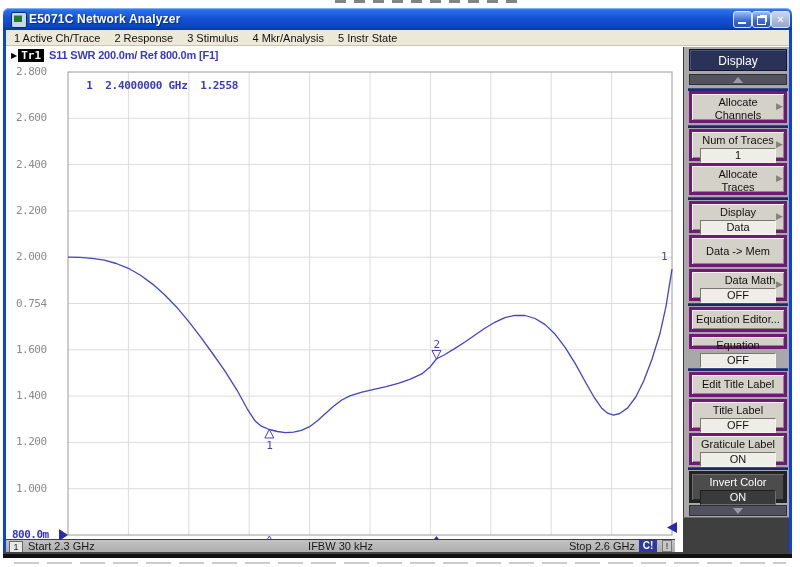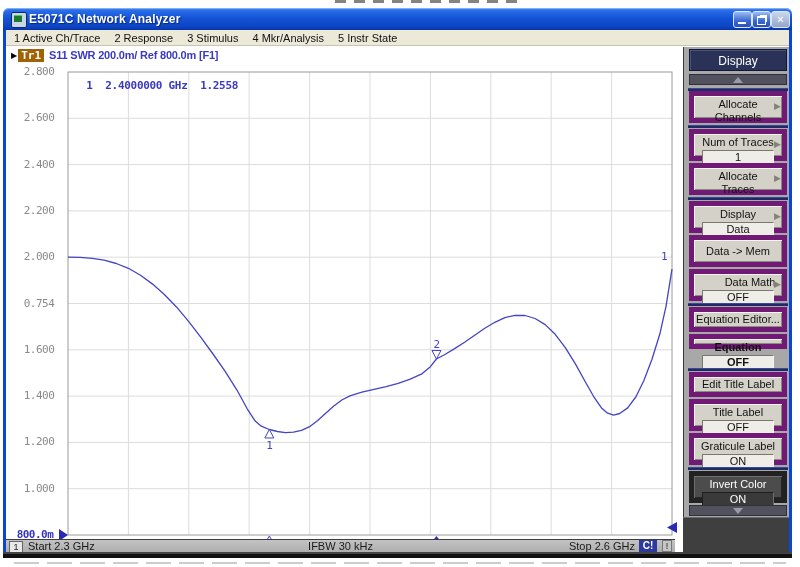--- a/index.html
+++ b/index.html
@@ -40,25 +40,25 @@
   .menubar{position:absolute;left:6px;top:30px;width:783px;height:16px;background:#ece9d8;
     border-bottom:1px solid #c9c5b2;font-size:11px;color:#111;display:flex;align-items:center;
     padding-left:8px;box-sizing:border-box;gap:14px;}
   .menu-item{white-space:nowrap;cursor:default;}
 
   .screen-area{left:6px;top:47px;width:783px;height:502px;background:#fff;}
 
   
   .trace-status{left:11px;top:48px;height:14px;display:flex;align-items:center;font-size:11px;}
   .tr-arrow{color:#000;font-size:8px;margin-right:1px;}
-  .tr-badge{background:#a16207;color:#fff;font-weight:bold;padding:0 3px;
+  .tr-badge{background:#000000;color:#fff;font-weight:bold;padding:0 3px;
     font-family:"DejaVu Sans Mono",monospace;font-size:11px;}
   .tr-def{color:#3a3ac0;font-weight:bold;font-size:11px;letter-spacing:-.2px;margin-left:5px;white-space:pre;}
 
-  .ylabel{position:absolute;left:16px;width:46px;text-align:center;font-size:11px;color:#8a8a8a;
+  .ylabel{position:absolute;left:16px;width:46px;text-align:left;font-size:11px;color:#8a8a8a;
     letter-spacing:-.5px;}
   .ylabel-ref{color:#3535c0;font-weight:bold;}
 
   #marker-readout{position:absolute;left:80px;top:79px;font-size:11px;font-weight:bold;
     color:#3a3ac0;line-height:14px;white-space:pre;letter-spacing:-.3px;}
 
   
   .statusbar{left:6px;top:539px;width:669px;height:13px;background:linear-gradient(#c3c3c3,#adadad);
     border-top:1px solid #3d3d3d;box-shadow:inset 0 -1px 0 #8a8a8a;font-size:11px;color:#1a1a1a;}
   .ch-box{position:absolute;left:3px;top:1px;width:12px;height:10px;background:#e8e8e8;
@@ -81,21 +81,21 @@
     color:#fff;font-size:12px;text-align:center;line-height:22px;
     border:1px solid #11163a;box-sizing:border-box;box-shadow:inset 1px 1px 0 #4a557e;}
   .sk-scroll{position:absolute;left:6px;width:98px;height:11px;background:#52525e;
     border:1px solid #30303a;box-sizing:border-box;}
   .tri-up{position:absolute;left:50%;top:2px;margin-left:-5px;width:0;height:0;
     border-left:5px solid transparent;border-right:5px solid transparent;border-bottom:6px solid #9a9aa8;}
   .tri-down{position:absolute;left:50%;top:2px;margin-left:-5px;width:0;height:0;
     border-left:5px solid transparent;border-right:5px solid transparent;border-top:6px solid #9a9aa8;}
   .sk-sep{position:absolute;left:5px;width:100px;height:3px;background:#1e2a66;
     box-shadow:inset 0 1px 0 #3c4a92;}
-  .softkey{position:absolute;left:6px;width:98px;background:#d4d1c8;border:5px solid #701a75;
+  .softkey{position:absolute;left:6px;width:98px;background:#d4d1c8;border:3px solid #701a75;
     box-sizing:border-box;box-shadow:inset 1px 1px 0 #f5f4ef,inset -1px -1px 0 #8d8a81;
     font-size:11px;color:#111;}
   .softkey .sk-line{text-align:center;line-height:13px;}
   .softkey.single{display:flex;align-items:center;justify-content:center;}
   .sk-value{position:absolute;left:8px;right:8px;top:16px;height:13px;background:#eeede8;
     border:1px solid;border-color:#7a776f #f6f5f0 #f6f5f0 #7a776f;text-align:center;
     line-height:12px;font-size:11px;}
   .sk-arrow{position:absolute;right:1px;top:50%;margin-top:-6px;font-size:9px;color:#85827a;}
   .softkey.selected{background:#4c4c4c;color:#fff;
     box-shadow:inset 1px 1px 0 #6e6e6e,inset -1px -1px 0 #262626;border-color:#222;}
@@ -237,21 +237,21 @@
         </div>
         <div class="softkey" style="top: 222px; height: 32px;">
           <div class="sk-line" style="position: absolute; left: 8px; right: 0px; top: 2px; padding-left: 16px;">Data Math</div>
           <div class="sk-value">OFF</div>
           <span class="sk-arrow">▶</span>
         </div>
         <div class="sk-sep" style="top: 256px;"></div>
         <div class="softkey single" style="top: 260px; height: 25px;">
           <div class="sk-line">Equation Editor...</div>
         </div>
-        <div class="softkey" style="top: 287px; height: 15px; font-weight: bold;">
+        <div class="softkey" style="top: 287px; height: 15px;">
           <div class="sk-line" style="position: absolute; left: 0px; right: 0px; top: 2px;">Equation</div>
           <div class="sk-value">OFF</div>
         </div>
         <div class="sk-sep" style="top: 321px;"></div>
         <div class="softkey single" style="top: 325px; height: 25px;">
           <div class="sk-line">Edit Title Label</div>
         </div>
         <div class="softkey" style="top: 352px; height: 32px;">
           <div class="sk-line" style="position: absolute; left: 0px; right: 0px; top: 2px;">Title Label</div>
           <div class="sk-value">OFF</div>

